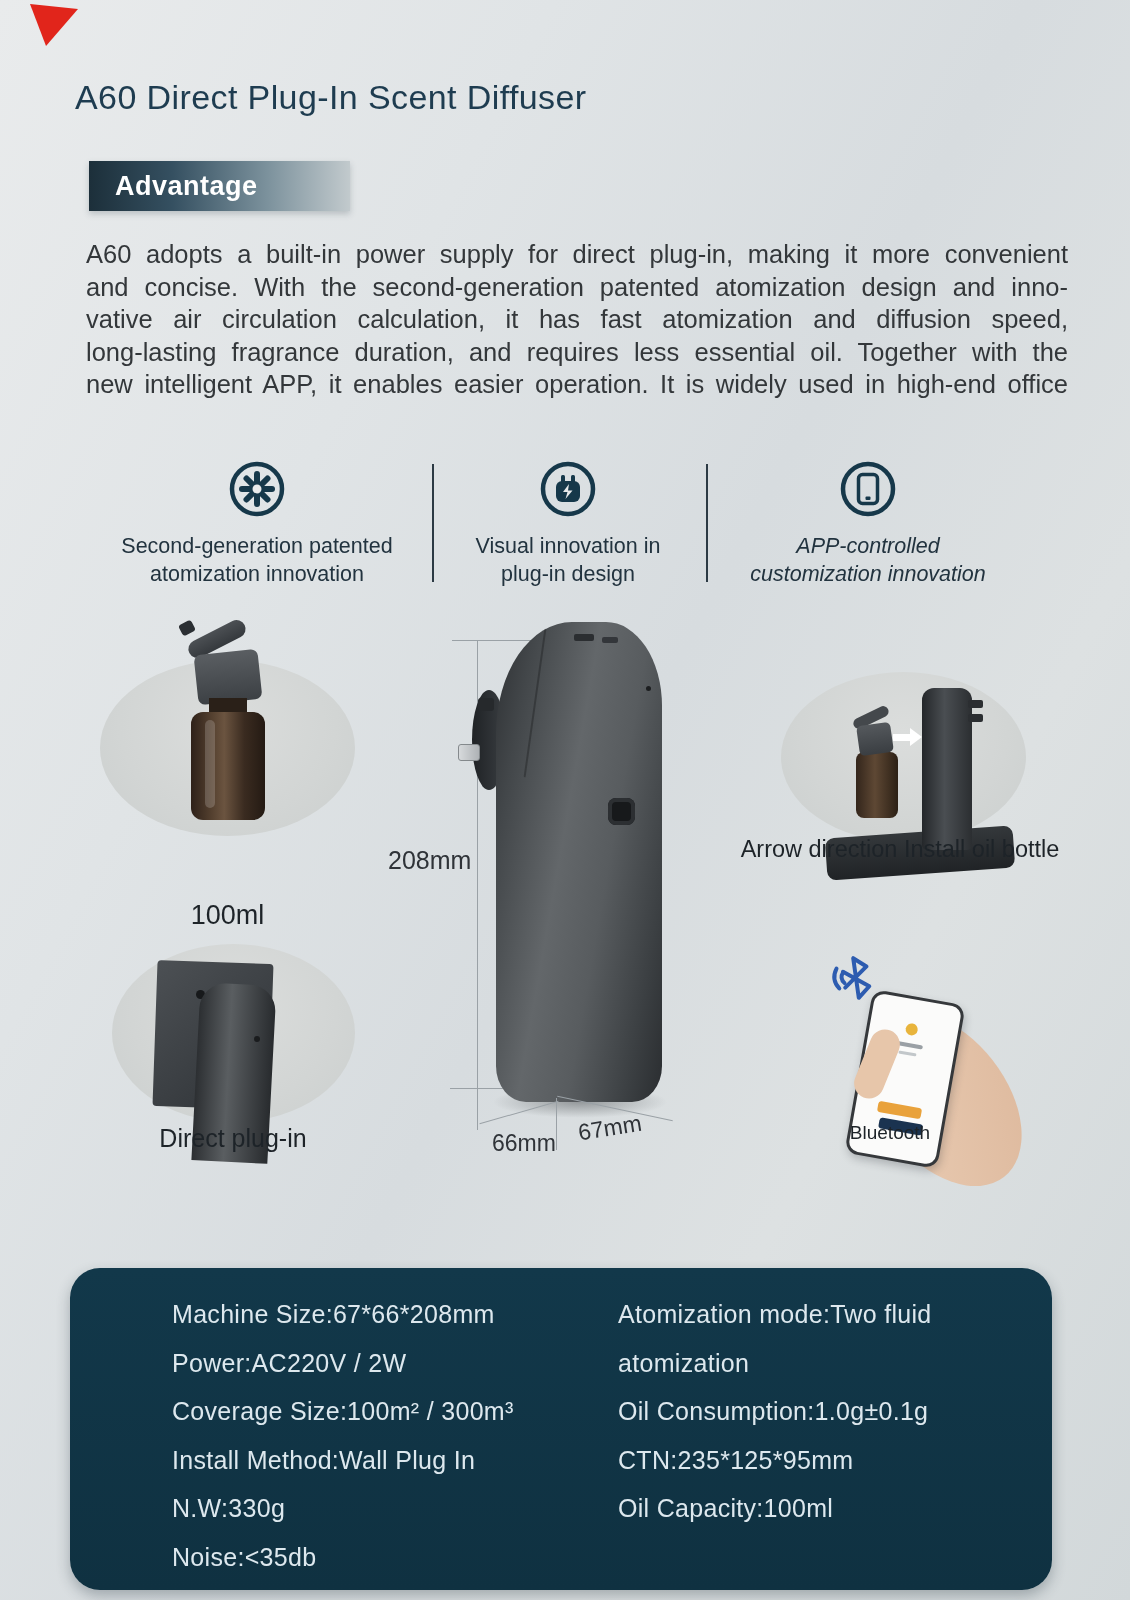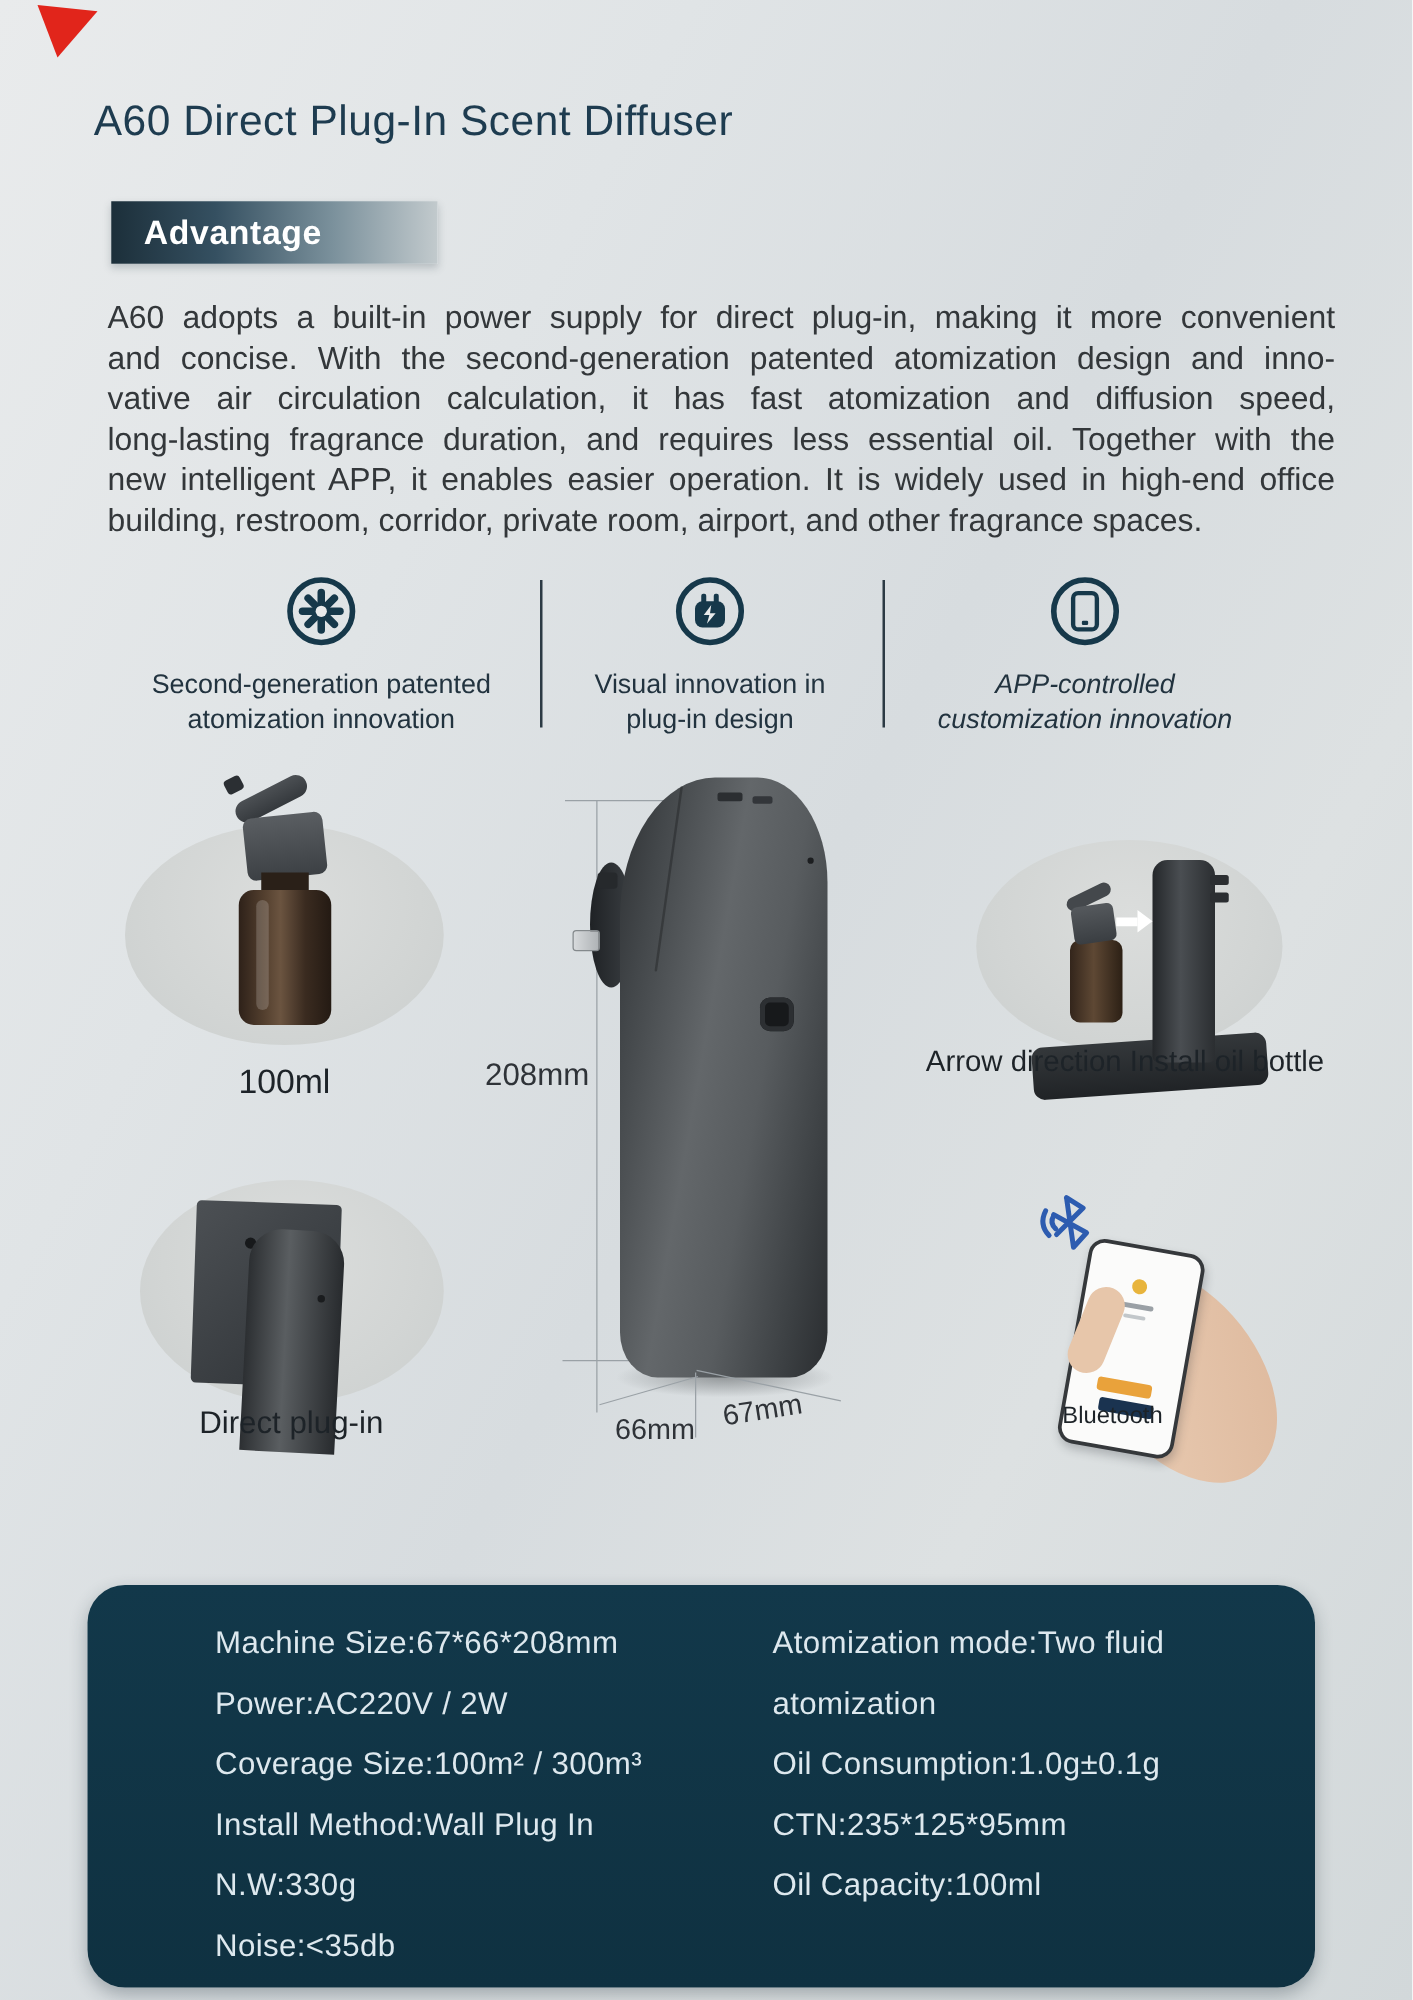--- a/index.html
+++ b/index.html
@@ -39,21 +39,21 @@
   .vdiv{position:absolute;top:4px;width:2px;height:118px;background:#2c3a44;}
   .vd1{left:432px;}
   .vd2{left:706px;}
   
   .blob{position:absolute;border-radius:50%;
     background:radial-gradient(ellipse at 50% 35%,#dbdddc 0%,#d2d5d4 60%,#cbcfce 100%);}
   .blob.b1{left:100px;top:660px;width:255px;height:176px;}
   .blob.b2{left:781px;top:672px;width:245px;height:170px;}
   .blob.b3{left:112px;top:944px;width:243px;height:178px;}
   .img-label{position:absolute;text-align:center;color:#1d2328;}
-  .lab-100ml{left:100px;top:850px;width:255px;font-size:27px;}
+  .lab-100ml{left:100px;top:900px;width:255px;font-size:27px;}
   .lab-install{left:740px;top:836px;width:320px;font-size:23.5px;}
   .lab-plug{left:108px;top:1124px;width:250px;font-size:25px;}
   .lab-bt{left:800px;top:1122px;width:180px;font-size:19px;}
   
   .bottle-body{position:absolute;left:191px;top:712px;width:74px;height:108px;border-radius:12px;
     background:linear-gradient(90deg,#2e2119 0%,#54402f 28%,#6b5440 45%,#3a2b20 72%,#241a13 100%);}
   .bottle-body::after{content:"";position:absolute;left:14px;top:8px;width:10px;height:88px;border-radius:5px;
     background:rgba(255,255,255,.18);}
   .bottle-neck{position:absolute;left:209px;top:698px;width:38px;height:16px;background:#2a2018;}
   .cap-base{position:absolute;left:196px;top:652px;width:64px;height:50px;border-radius:7px;
@@ -150,21 +150,20 @@
   <div class="badge">
     <span>Advantage</span>
   </div>
 
   <div class="intro">
     <div class="line">A60 adopts a built-in power supply for direct plug-in, making it more convenient</div>
     <div class="line">and concise. With the second-generation patented atomization design and inno-</div>
     <div class="line">vative air circulation calculation, it has fast atomization and diffusion speed,</div>
     <div class="line">long-lasting fragrance duration, and requires less essential oil. Together with the</div>
     <div class="line">new intelligent APP, it enables easier operation. It is widely used in high-end office</div>
-    <div class="line last">building, restroom, corridor, private room, airport, and other fragrance spaces.</div>
   </div>
 
   <div class="features">
     <div class="vdiv vd1"></div>
     <div class="vdiv vd2"></div>
 
     <div class="feature f1">
       <svg width="58" height="58" viewBox="0 0 58 58">
         <circle cx="29" cy="29" r="25" fill="none" stroke="#16384a" stroke-width="4.5"></circle>
         <g stroke="#16384a" stroke-width="6" stroke-linecap="round">

